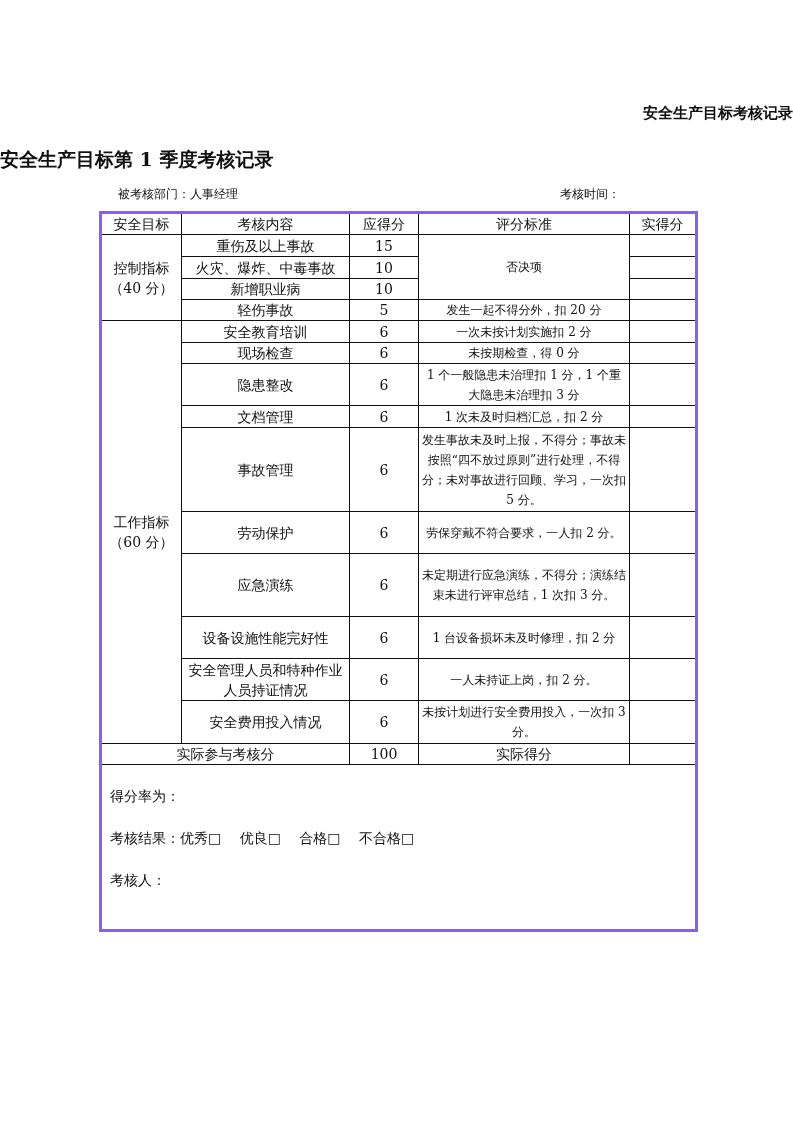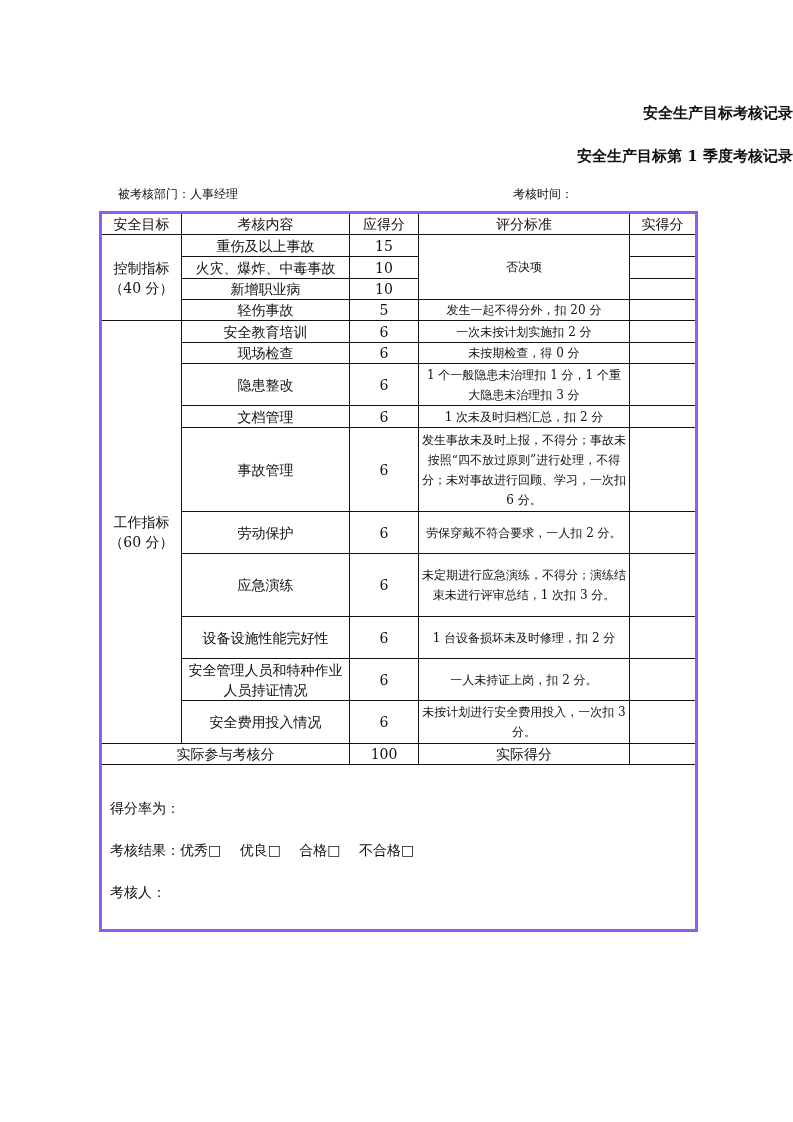--- a/index.html
+++ b/index.html
@@ -1,26 +1,26 @@
 <!DOCTYPE html>
 <html><head>
 <meta charset="utf-8">
 <style>
   html, body { margin: 0; padding: 0; background: #ffffff; }
   body { width: 793px; height: 1122px; position: relative; font-family: "DejaVu Serif", "Liberation Serif", serif; color: #111; }
   .title1 { position: absolute; top: 104px; left: 0; width: 793px; text-align: right; font-size: 15px; font-weight: bold; }
-  .title2 { position: absolute; top: 147px; left: 0; width: 793px; text-align: right; font-size: 15px; font-weight: bold; }
+  .title2 { position: absolute; top: 147px; left: 0; width: 793px; text-align: left; font-size: 19px; font-weight: bold; }
   .meta { position: absolute; top: 186px; font-size: 12px; }
   .meta-dept { left: 118px; }
-  .meta-time { left: 513px; }
+  .meta-time { left: 560px; }
   table.grid { position: absolute; top: 211px; left: 99px; width: 596px; border-collapse: collapse; table-layout: fixed; font-size: 14px; }
   table.grid td { border: 1px solid #111; text-align: center; vertical-align: middle; padding: 0 3px; line-height: 20px; }
   table.grid { border: 3px solid #8b5cf6; }
   td.small { font-size: 12px; line-height: 21px; }
-  .footer-cell { text-align: left !important; vertical-align: top !important; padding: 12px 8px !important; font-size: 14px; }
+  .footer-cell { text-align: left !important; vertical-align: top !important; padding: 0 8px !important; font-size: 14px; }
   .footer-line { height: 21px; line-height: 21px; }
   .footer-gap { height: 21px; }
 </style>
 </head>
 <body>
 
 <div class="title1">安全生产目标考核记录</div>
 <div class="title2">安全生产目标第 1 季度考核记录</div>
 <div class="meta meta-dept">被考核部门：人事经理</div>
 <div class="meta meta-time">考核时间：</div>
@@ -93,21 +93,21 @@
   </tr>
   <tr style="height:22px">
     <td>文档管理</td>
     <td>6</td>
     <td class="small">1 次未及时归档汇总，扣 2 分</td>
     <td></td>
   </tr>
   <tr style="height:84px">
     <td>事故管理</td>
     <td>6</td>
-    <td class="small">发生事故未及时上报，不得分；事故未按照“四不放过原则”进行处理，不得分；未对事故进行回顾、学习，一次扣 6 分。</td>
+    <td class="small">发生事故未及时上报，不得分；事故未按照“四不放过原则”进行处理，不得分；未对事故进行回顾、学习，一次扣 5 分。</td>
     <td></td>
   </tr>
   <tr style="height:42px">
     <td>劳动保护</td>
     <td>6</td>
     <td class="small">劳保穿戴不符合要求，一人扣 2 分。</td>
     <td></td>
   </tr>
   <tr style="height:63px">
     <td>应急演练</td>

